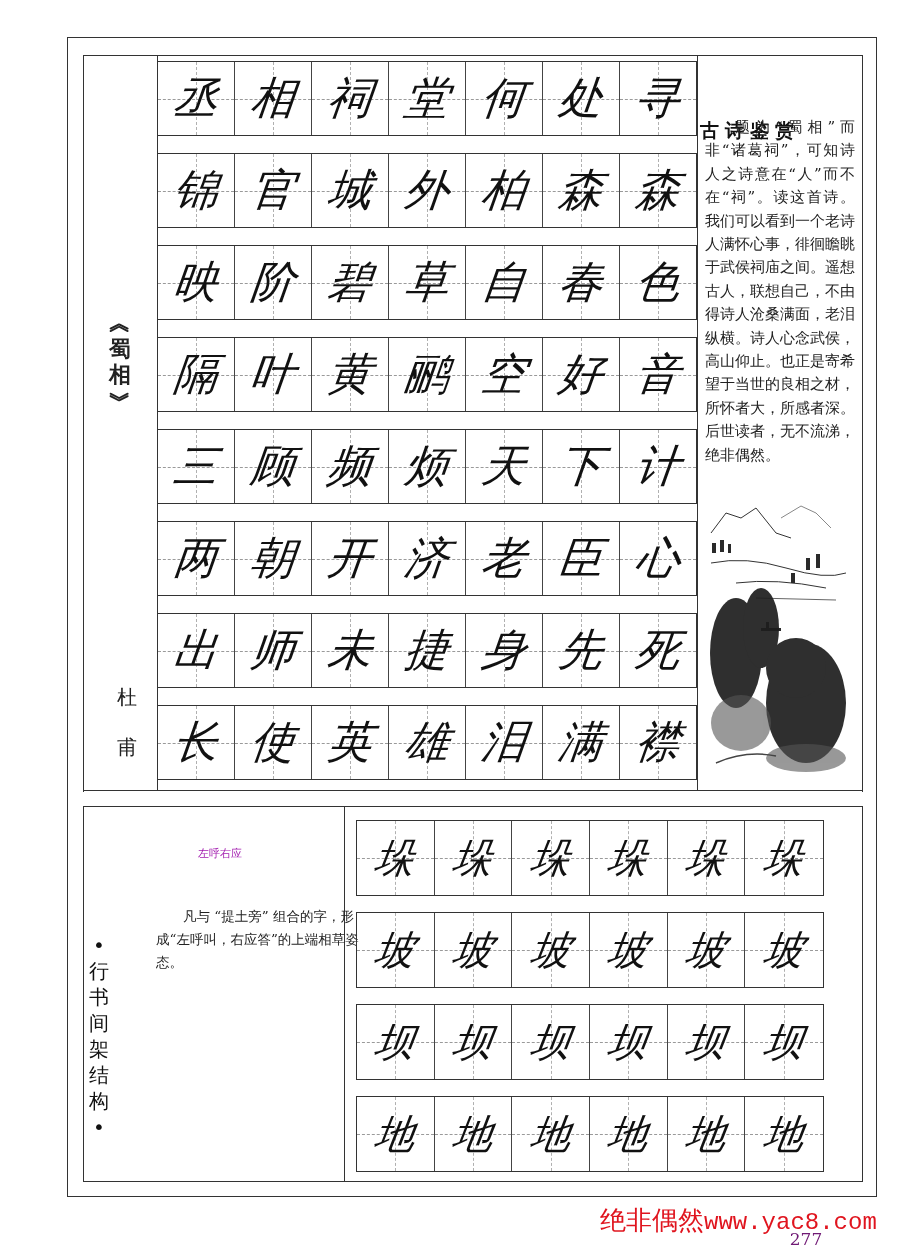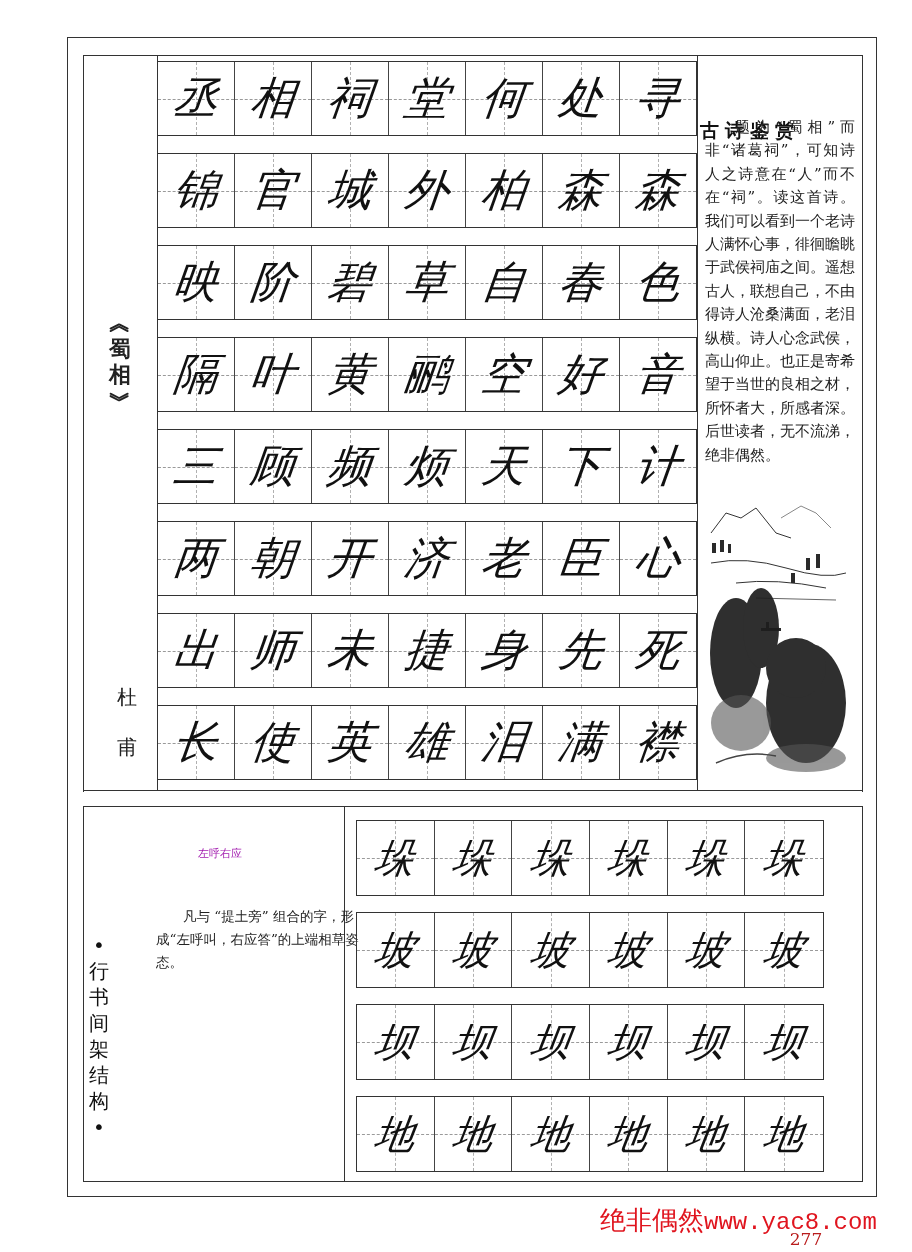--- a/index.html
+++ b/index.html
@@ -55,21 +55,21 @@
     display:flex; align-items:center; justify-content:center; }
   .pcell:last-child { border-right:none; }
   .pcell::before { content:""; position:absolute; left:0; right:0; top:50%; border-top:1px dashed #9a9a9a; }
   .pcell::after  { content:""; position:absolute; top:0; bottom:0; left:50%; border-left:1px dashed #b0b0b0; }
   .pglyph { position:relative; z-index:1; font-family:"DejaVu Serif", serif; font-size:40px; font-style:italic;
     color:#111; transform:skewX(-8deg); }
 
   .watermark { left:600px; top:1203px; font-family:"DejaVu Serif", serif; font-size:26px; color:#e0141e; white-space:nowrap; }
   .watermark .url { font-family:"Liberation Mono", monospace; font-size:24px; }
   .page-number { left:786px; top:1229px; width:40px; text-align:center;
-    font-family:"DejaVu Serif", serif; font-size:17px; color:#b91c1c; }
+    font-family:"DejaVu Serif", serif; font-size:17px; color:#701a75; }
 </style>
 </head>
 <body>
 
 <div class="abs outer-border"></div>
 <div class="abs inner-upper"></div>
 <div class="abs divider-line"></div>
 <div class="abs inner-lower"></div>
 <div class="abs lower-split"></div>
 

